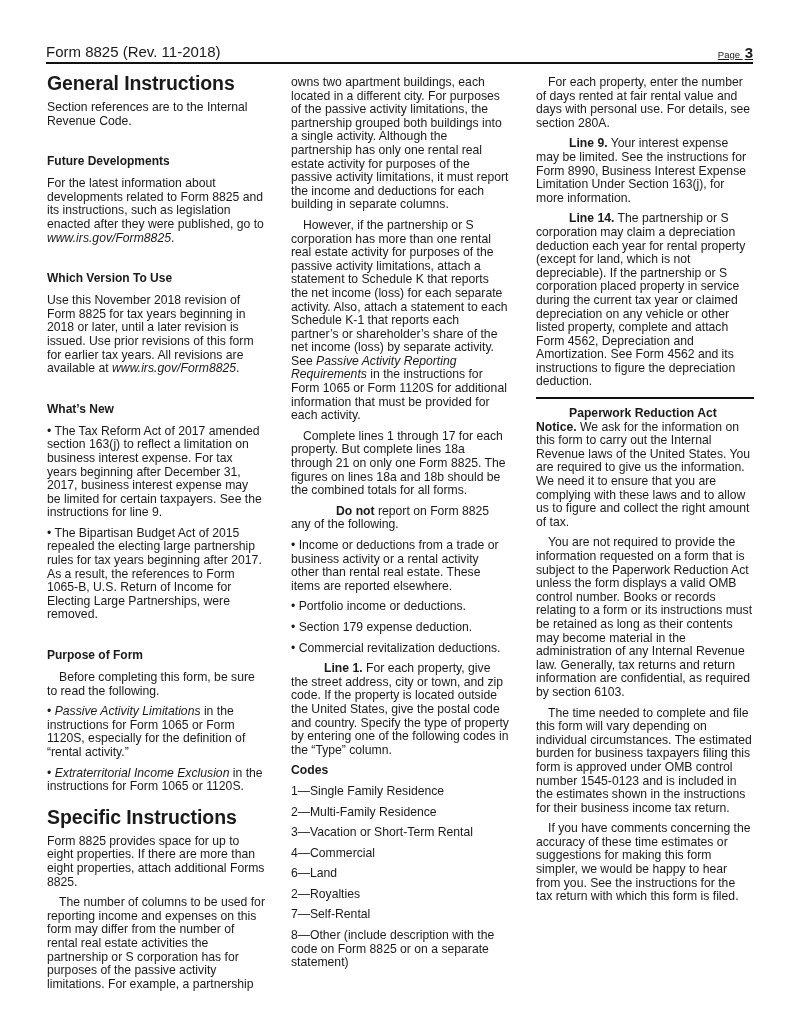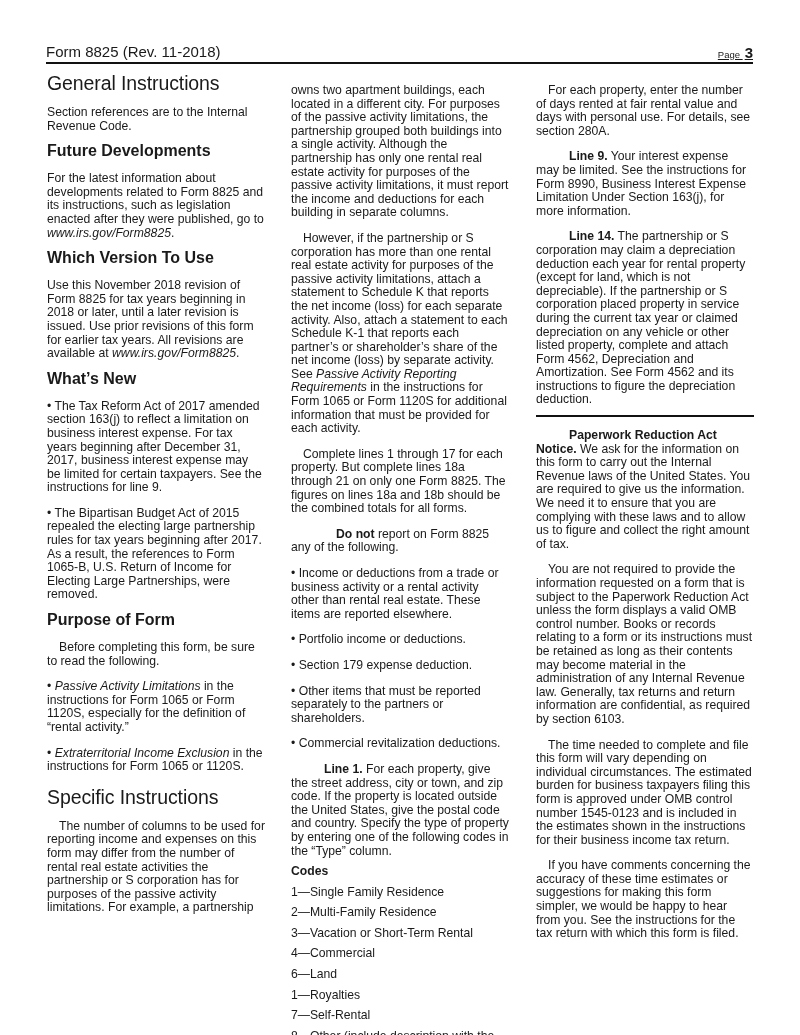--- a/index.html
+++ b/index.html
@@ -7,24 +7,24 @@
          font-family: "Liberation Sans", sans-serif; color: #1a1a1a; }
   .page-header { position: absolute; left: 46px; top: 46px; width: 707px; height: 16px;
                  border-bottom: 2px solid #111; }
   .form-id { position: absolute; left: 0; bottom: 2px; font-size: 15px; }
   .page-num { position: absolute; right: 0; bottom: 1px; font-size: 9.5px; text-decoration: underline; }
   .page-num b { font-size: 15px; font-weight: bold; margin-left: 2px; }
   .col { position: absolute; top: 72px; width: 218px; font-size: 12.2px; line-height: 13.6px; }
   .col-left { left: 47px; }
   .col-mid { left: 291px; }
   .col-right { left: 536px; }
-  h1 { font-size: 19.5px; font-weight: normal; margin: 0 0 7px 0; line-height: 22px; letter-spacing: -0.1px; }
-  h2 { font-size: 16px; font-weight: bold; margin: 8px 0 6px 0; line-height: 19px; }
+  h1 { font-size: 19.5px; font-weight: bold; margin: 0 0 7px 0; line-height: 22px; letter-spacing: -0.1px; }
+  h2 { font-size: 12px; font-weight: bold; margin: 24px 0 6px 0; line-height: 19px; }
   h1.spaced { margin-top: 12px; }
-  p { margin: 12px 0 7px 0; }
+  p { margin: 4px 0 7px 0; }
   p.ind { text-indent: 12px; }
   .b { font-weight: bold; padding-left: 33px; }
   i { }
   .codes-h { font-weight: bold; margin: 0 0 7px 0; }
   .code-item { margin: 0 0 7px 0; }
   .sep { border-top: 2.5px solid #111; margin: 8px 0 8px 0; }
 </style>
 </head>
 <body>
 
@@ -46,41 +46,41 @@
   <h2>What’s New</h2>
   <p>• The Tax Reform Act of 2017 amended section 163(j) to reflect a limitation on business interest expense. For tax years beginning after December 31, 2017, business interest expense may be limited for certain taxpayers. See the instructions for line 9.</p>
   <p>• The Bipartisan Budget Act of 2015 repealed the electing large partnership rules for tax years beginning after 2017. As a result, the references to Form 1065-B, U.S. Return of Income for Electing Large Partnerships, were removed.</p>
 
   <h2>Purpose of Form</h2>
   <p class="ind">Before completing this form, be sure to read the following.</p>
   <p><span>• </span><i>Passive Activity Limitations</i><span> in the instructions for Form 1065 or Form 1120S, especially for the definition of “rental activity.”</span></p>
   <p><span>• </span><i>Extraterritorial Income Exclusion</i><span> in the instructions for Form 1065 or 1120S.</span></p>
 
   <h1 class="spaced">Specific Instructions</h1>
+  <p>Form 8825 provides space for up to eight properties. If there are more than eight properties, attach additional Forms 8825.</p>
   <p class="ind">The number of columns to be used for reporting income and expenses on this form may differ from the number of rental real estate activities the partnership or S corporation has for purposes of the passive activity limitations. For example, a partnership</p>
 </div>
 
 <div class="col col-mid">
   <p>owns two apartment buildings, each located in a different city. For purposes of the passive activity limitations, the partnership grouped both buildings into a single activity. Although the partnership has only one rental real estate activity for purposes of the passive activity limitations, it must report the income and deductions for each building in separate columns.</p>
   <p class="ind"><span>However, if the partnership or S corporation has more than one rental real estate activity for purposes of the passive activity limitations, attach a statement to Schedule K that reports the net income (loss) for each separate activity. Also, attach a statement to each Schedule K-1 that reports each partner’s or shareholder’s share of the net income (loss) by separate activity. See </span><i>Passive Activity Reporting Requirements</i><span> in the instructions for Form 1065 or Form 1120S for additional information that must be provided for each activity.</span></p>
   <p class="ind">Complete lines 1 through 17 for each property. But complete lines 18a through 21 on only one Form 8825. The figures on lines 18a and 18b should be the combined totals for all forms.</p>
   <p class="ind"><span class="b">Do not</span><span> report on Form 8825 any of the following.</span></p>
   <p>• Income or deductions from a trade or business activity or a rental activity other than rental real estate. These items are reported elsewhere.</p>
   <p>• Portfolio income or deductions.</p>
   <p>• Section 179 expense deduction.</p>
-  <p>• Other items that must be reported separately to the partners or shareholders.</p>
   <p>• Commercial revitalization deductions.</p>
   <p><span class="b">Line 1.</span><span> For each property, give the street address, city or town, and zip code. If the property is located outside the United States, give the postal code and country. Specify the type of property by entering one of the following codes in the “Type” column.</span></p>
   <p class="codes-h">Codes</p>
   <p class="code-item">1—Single Family Residence</p>
   <p class="code-item">2—Multi-Family Residence</p>
   <p class="code-item">3—Vacation or Short-Term Rental</p>
   <p class="code-item">4—Commercial</p>
   <p class="code-item">6—Land</p>
-  <p class="code-item">1—Royalties</p>
+  <p class="code-item">2—Royalties</p>
   <p class="code-item">7—Self-Rental</p>
   <p class="code-item">8—Other (include description with the code on Form 8825 or on a separate statement)</p>
 </div>
 
 <div class="col col-right">
   <p class="ind">For each property, enter the number of days rented at fair rental value and days with personal use. For details, see section 280A.</p>
   <p><span class="b">Line 9.</span><span> Your interest expense may be limited. See the instructions for Form 8990, Business Interest Expense Limitation Under Section 163(j), for more information.</span></p>
   <p><span class="b">Line 14.</span><span> The partnership or S corporation may claim a depreciation deduction each year for rental property (except for land, which is not depreciable). If the partnership or S corporation placed property in service during the current tax year or claimed depreciation on any vehicle or other listed property, complete and attach Form 4562, Depreciation and Amortization. See Form 4562 and its instructions to figure the depreciation deduction.</span></p>
   <div class="sep"></div>
   <p><span class="b">Paperwork Reduction Act Notice.</span><span> We ask for the information on this form to carry out the Internal Revenue laws of the United States. You are required to give us the information. We need it to ensure that you are complying with these laws and to allow us to figure and collect the right amount of tax.</span></p>

